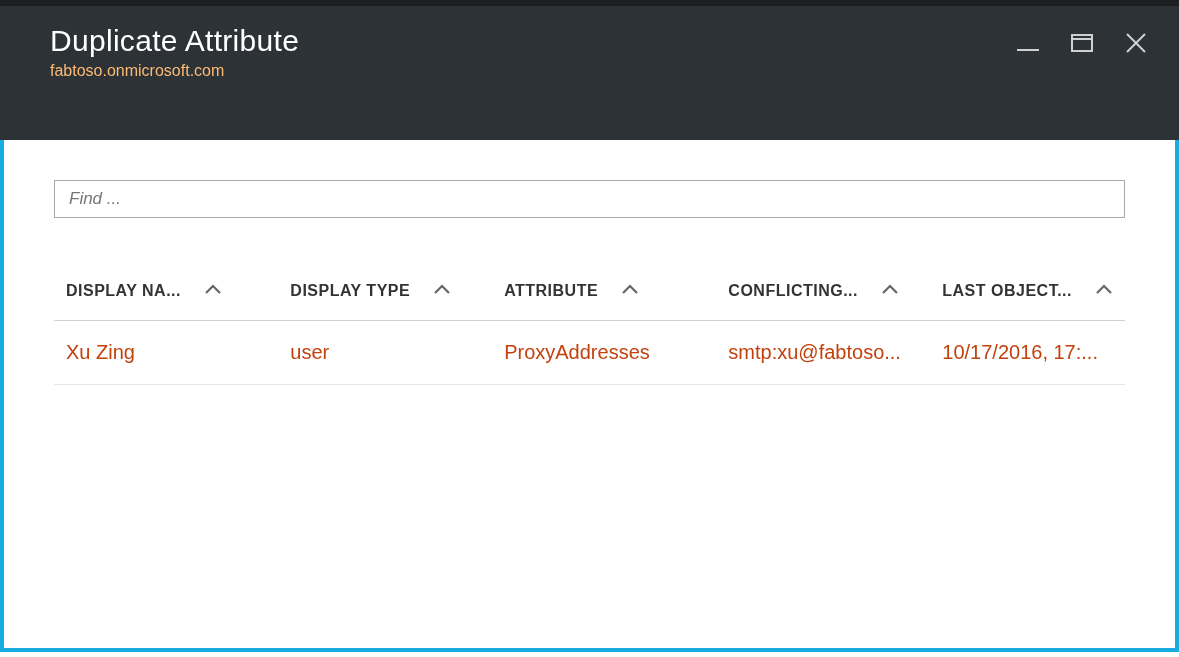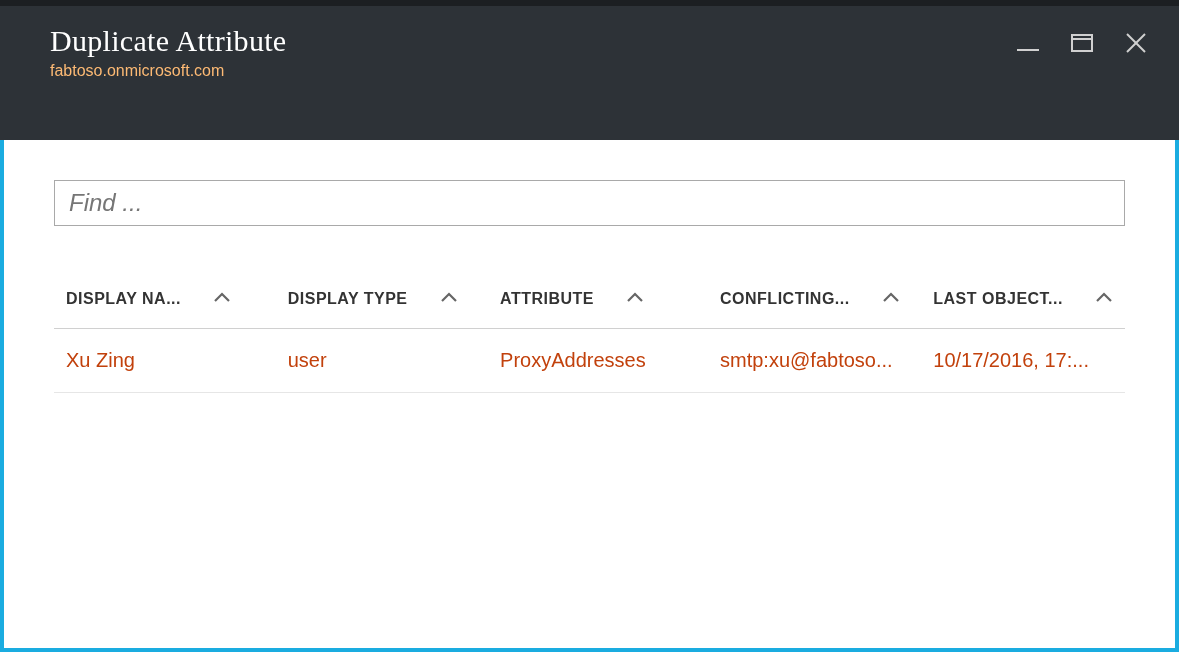--- a/index.html
+++ b/index.html
@@ -23,21 +23,20 @@
       background: #2d3237;
       padding: 18px 50px 60px 50px;
       color: #ffffff;
       position: relative;
     }
     .header-title {
       font-size: 30px;
       font-weight: 300;
       color: #ffffff;
       letter-spacing: 0.3px;
-      font-family: Liberation Serif, serif;
     }
     .header-subtitle {
       font-size: 16px;
       color: #fdba74;
       margin-top: 4px;
       font-weight: 400;
     }
     .window-controls {
       position: absolute;
       top: 24px;
@@ -73,21 +72,21 @@
     .search-wrapper {
       border: 1px solid #a9a9a9;
       background: #ffffff;
       padding: 8px 14px;
       margin-bottom: 50px;
     }
     .search-input {
       width: 100%;
       border: none;
       outline: none;
-      font-size: 24px;
+      font-size: 17px;
       font-style: italic;
       color: #be185d;
       background: transparent;
     }
     .search-input::placeholder {
       color: #767676;
       font-style: italic;
     }
     .table {
       width: 100%;
@@ -104,21 +103,21 @@
       letter-spacing: 0.5px;
       color: #333333;
       white-space: nowrap;
       overflow: hidden;
       text-overflow: ellipsis;
     }
     .th-content {
       display: flex;
       align-items: center;
       justify-content: flex-start;
-      gap: 32px;
+      gap: 23px;
     }
     .sort-icon svg {
       width: 18px;
       height: 12px;
       stroke: #666666;
       stroke-width: 2.2;
       fill: none;
     }
     .table td {
       padding: 20px 12px;

